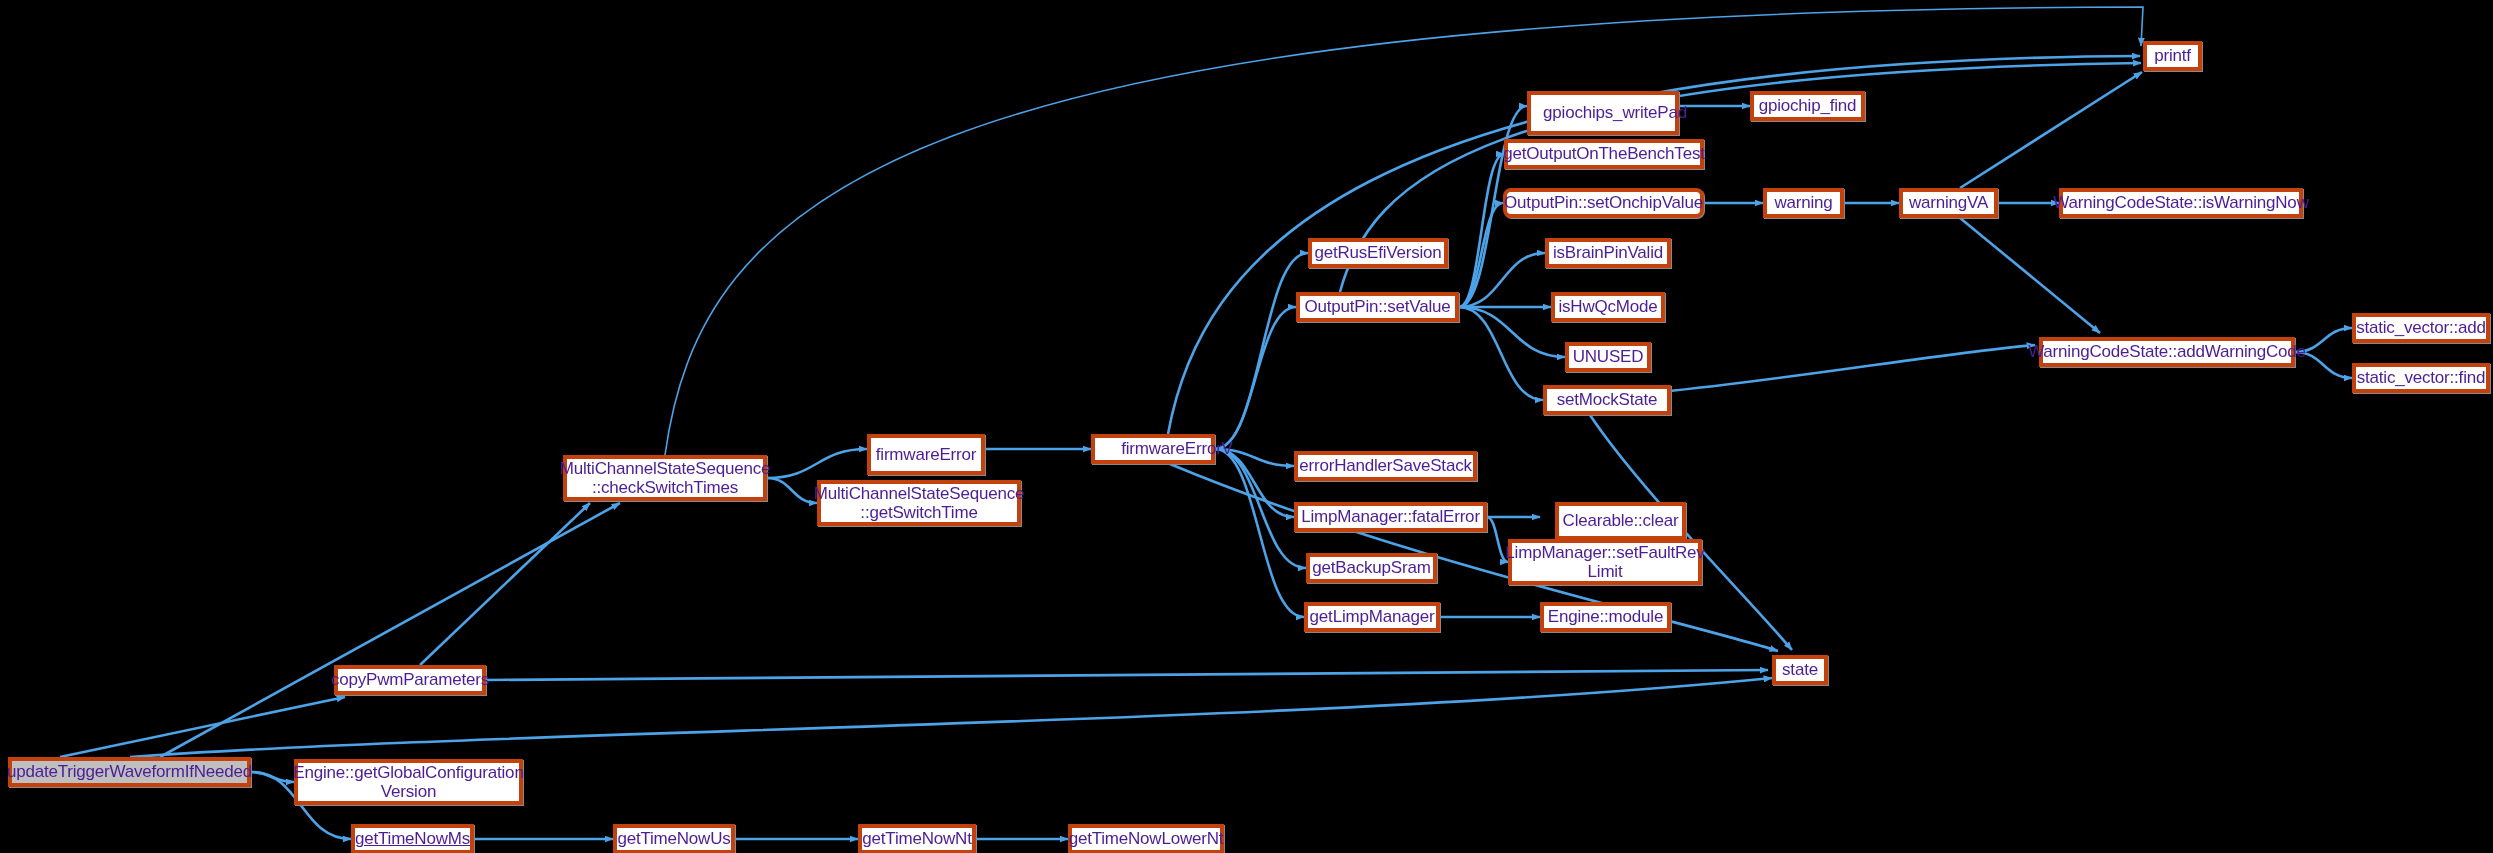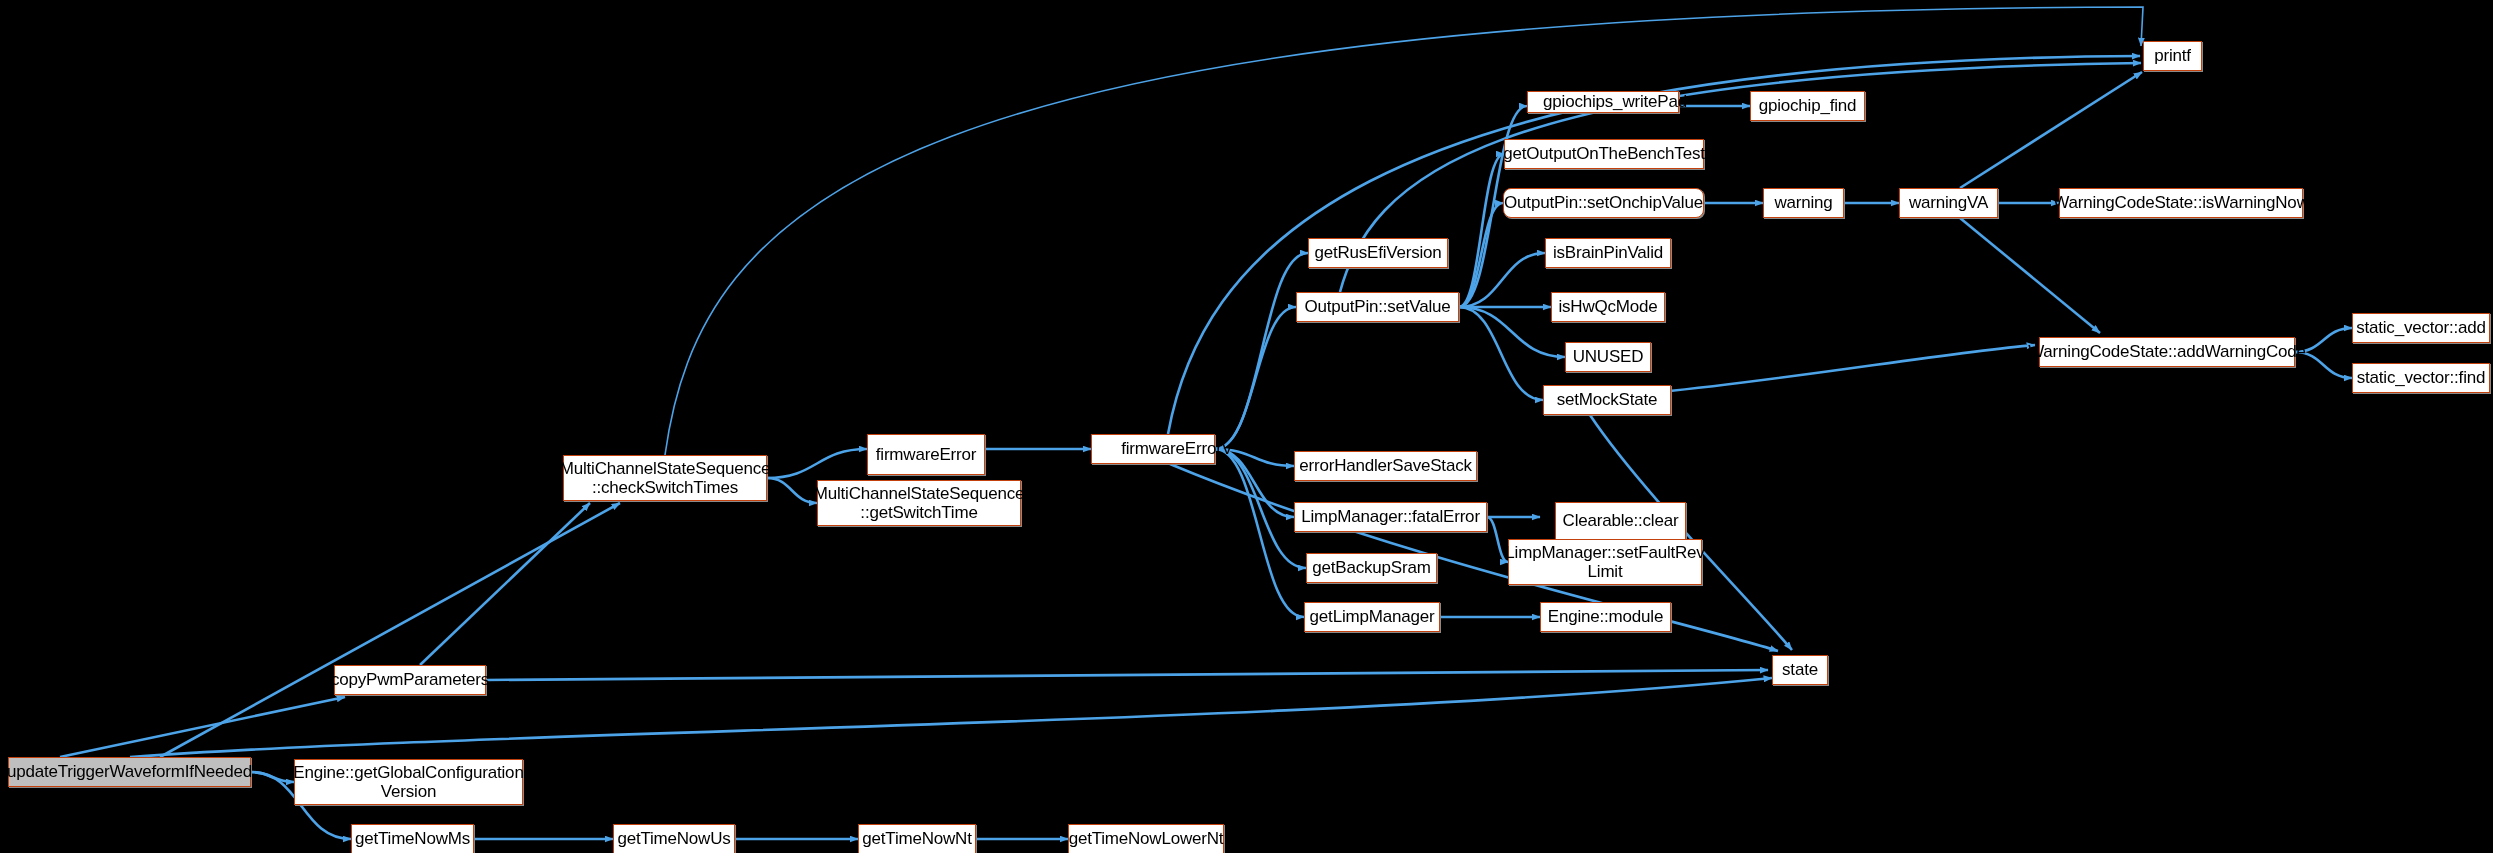--- a/index.html
+++ b/index.html
@@ -2,23 +2,23 @@
 <html><head>
 <meta charset="utf-8">
 <style>
   html,body{margin:0;padding:0;background:#000;}
   #canvas-wrap{position:relative;width:2493px;height:853px;background:#000;overflow:hidden;}
   svg.edges{position:absolute;left:0;top:0;width:2493px;height:853px;}
   .node{
     position:absolute;
     box-sizing:border-box;
     background:#fff;
-    border:1px solid #c2410c;
+    border:4px solid #c2410c;
     box-shadow:1px 1px 0 0 #8a8a8a;
-    color:#000000;
+    color:#4c1d95;
     font-family:"Liberation Sans", sans-serif;
     font-size:17px;
     line-height:1.12;
     display:flex;
     align-items:center;
     justify-content:center;
     text-align:center;
     white-space:pre-line;
     letter-spacing:-0.2px;
   }
@@ -78,21 +78,21 @@
         <path d="M 1660,392 C 1800,378 1950,352 2035,345" fill="none" stroke="#4da3e8" stroke-width="2.6" marker-end="url(#ah)"></path>
         <path d="M 2295,352 C 2323.5,352 2323.5,328 2352,328" fill="none" stroke="#4da3e8" stroke-width="2.6" marker-end="url(#ah)"></path>
         <path d="M 2295,352 C 2323.5,352 2323.5,378 2352,378" fill="none" stroke="#4da3e8" stroke-width="2.6" marker-end="url(#ah)"></path>
       </g>
   </svg>
   <div id="node-layer">
       <div class="node root" style="left: 8px; top: 757px; width: 243px; height: 30px;">updateTriggerWaveformIfNeeded</div>
       <div class="node" style="left: 334px; top: 665px; width: 152px; height: 30px;">copyPwmParameters</div>
       <div class="node" style="left: 294px; top: 759px; width: 229px; height: 46px;">Engine::getGlobalConfiguration
 Version</div>
-      <div class="node" style="left: 351px; top: 824px; width: 123px; height: 30px;">getTimeNowMs</div>
+      <div class="node" style="left: 351px; top: 824px; width: 123px; height: 30px; text-decoration: underline;">getTimeNowMs</div>
       <div class="node" style="left: 613px; top: 824px; width: 122px; height: 30px;">getTimeNowUs</div>
       <div class="node" style="left: 858px; top: 824px; width: 118px; height: 30px;">getTimeNowNt</div>
       <div class="node" style="left: 1068px; top: 824px; width: 156px; height: 30px;">getTimeNowLowerNt</div>
       <div class="node" style="left: 563px; top: 455px; width: 204px; height: 46px;">MultiChannelStateSequence
 ::checkSwitchTimes</div>
       <div class="node" style="left: 817px; top: 480px; width: 204px; height: 46px;">MultiChannelStateSequence
 ::getSwitchTime</div>
       <div class="node" style="left: 867px; top: 434px; width: 118px; height: 41px;">firmwareError</div>
       <div class="node" style="left: 1091px; top: 434px; width: 124px; height: 30px; padding-left: 48px;">firmwareErrorV</div>
       <div class="node" style="left: 1294px; top: 451px; width: 183px; height: 30px;">errorHandlerSaveStack</div>
@@ -102,21 +102,21 @@
       <div class="node" style="left: 1555px; top: 502px; width: 131px; height: 38px;">Clearable::clear</div>
       <div class="node" style="left: 1508px; top: 539px; width: 194px; height: 46px;">LimpManager::setFaultRev
 Limit</div>
       <div class="node" style="left: 1540px; top: 602px; width: 131px; height: 30px;">Engine::module</div>
       <div class="node" style="left: 1308px; top: 238px; width: 140px; height: 30px;">getRusEfiVersion</div>
       <div class="node" style="left: 1296px; top: 292px; width: 163px; height: 30px;">OutputPin::setValue</div>
       <div class="node" style="left: 1545px; top: 238px; width: 126px; height: 30px;">isBrainPinValid</div>
       <div class="node" style="left: 1551px; top: 292px; width: 114px; height: 30px;">isHwQcMode</div>
       <div class="node" style="left: 1565px; top: 342px; width: 86px; height: 30px;">UNUSED</div>
       <div class="node" style="left: 1543px; top: 385px; width: 128px; height: 30px;">setMockState</div>
-      <div class="node" style="left: 1527px; top: 91px; width: 152px; height: 22px; padding-left: 24px;">gpiochips_writePad</div>
+      <div class="node" style="left: 1527px; top: 91px; width: 152px; height: 44px; padding-left: 24px;">gpiochips_writePad</div>
       <div class="node" style="left: 1750px; top: 91px; width: 115px; height: 30px;">gpiochip_find</div>
       <div class="node" style="left: 1504px; top: 139px; width: 200px; height: 30px;">getOutputOnTheBenchTest</div>
       <div class="node" style="left: 1503px; top: 188px; width: 201px; height: 30px; border-radius: 8px;">OutputPin::setOnchipValue</div>
       <div class="node" style="left: 1763px; top: 188px; width: 81px; height: 30px;">warning</div>
       <div class="node" style="left: 1899px; top: 188px; width: 99px; height: 30px;">warningVA</div>
       <div class="node" style="left: 2059px; top: 188px; width: 244px; height: 30px;">WarningCodeState::isWarningNow</div>
       <div class="node" style="left: 2039px; top: 337px; width: 256px; height: 30px;">WarningCodeState::addWarningCode</div>
       <div class="node" style="left: 2352px; top: 313px; width: 138px; height: 30px;">static_vector::add</div>
       <div class="node" style="left: 2352px; top: 363px; width: 138px; height: 30px;">static_vector::find</div>
       <div class="node" style="left: 2143px; top: 41px; width: 59px; height: 30px;">printf</div>

